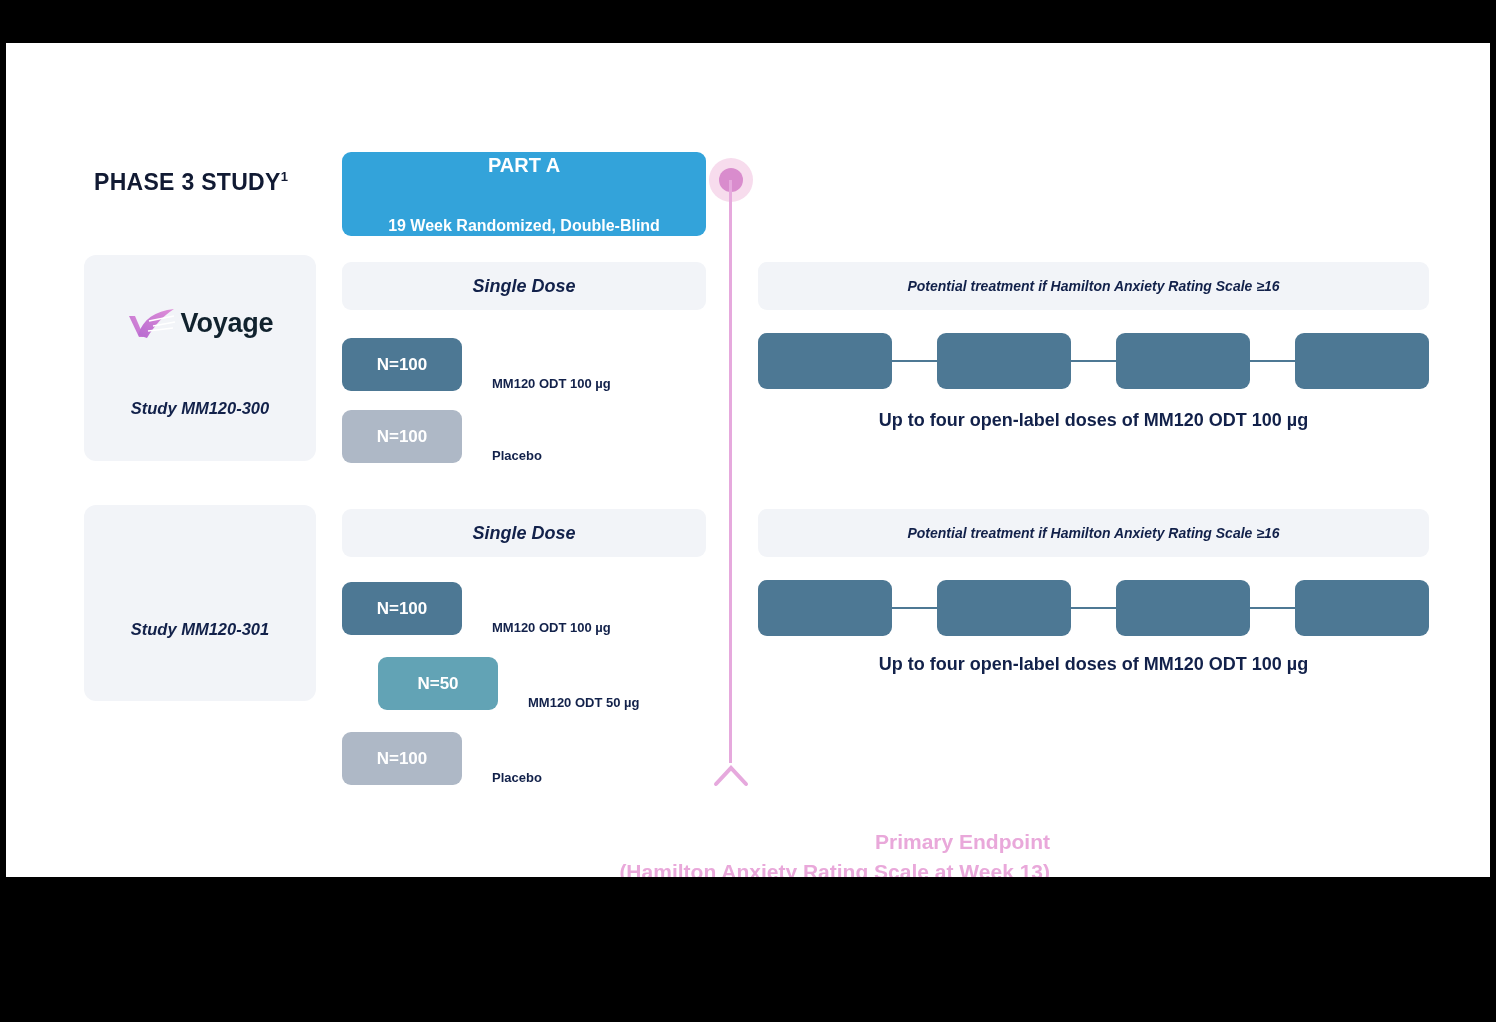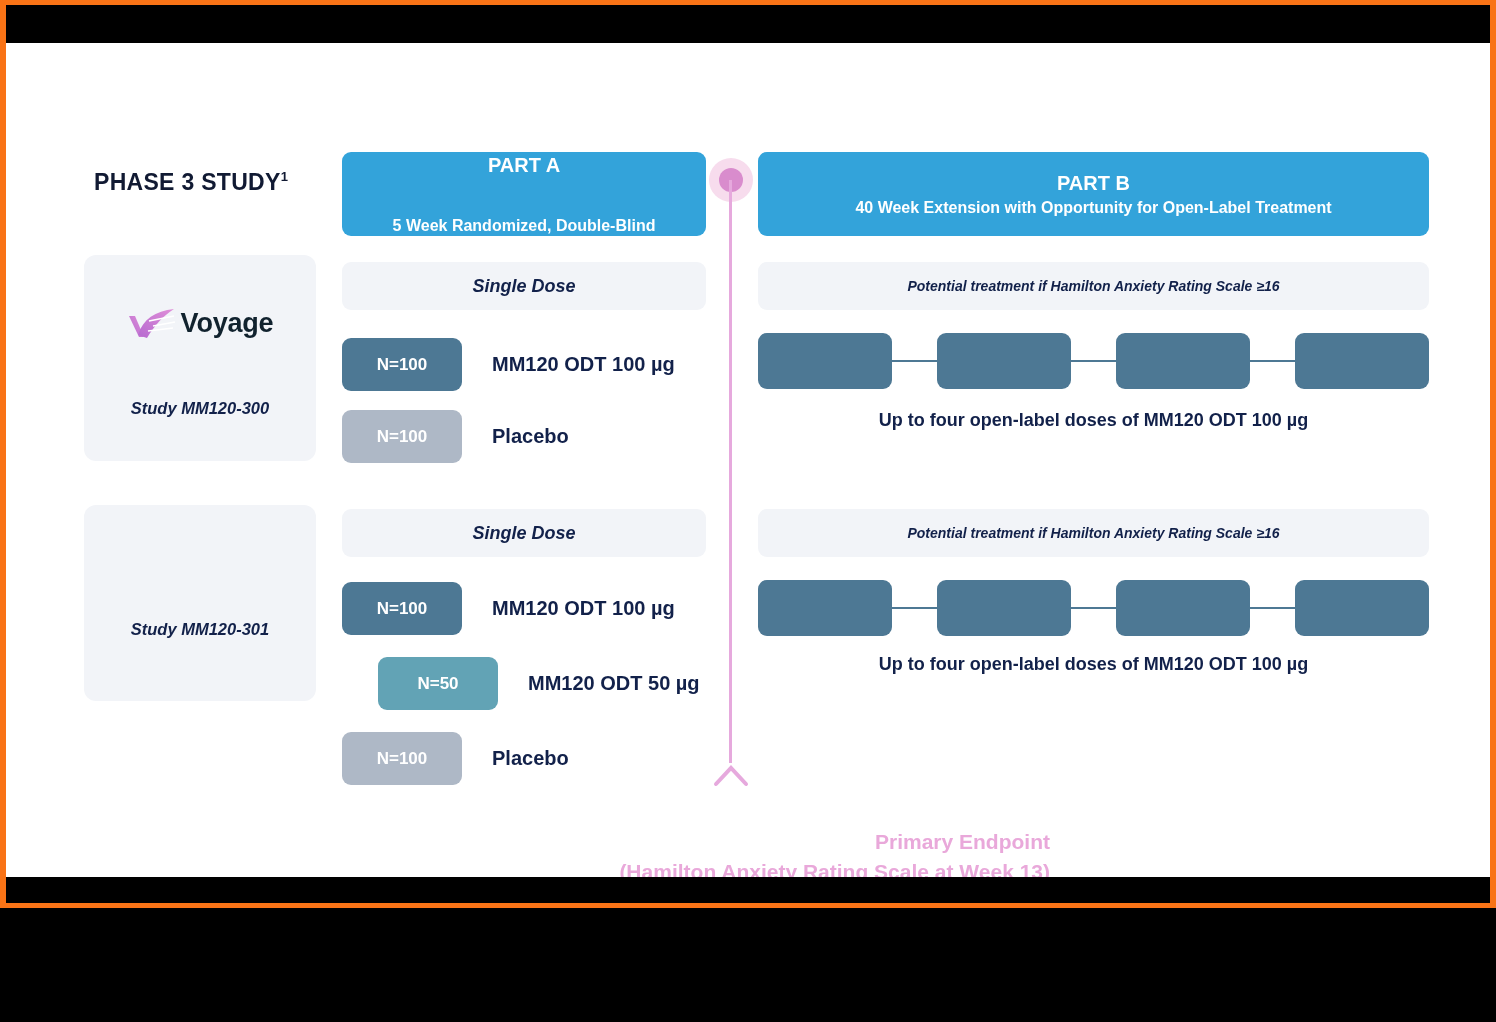--- a/index.html
+++ b/index.html
@@ -2,21 +2,21 @@
 <html><head>
 <meta charset="utf-8">
 <style>
   * { box-sizing: border-box; margin: 0; padding: 0; }
   html, body {
     width: 1496px; height: 1022px;
     background: #ffffff;
     font-family: "Liberation Sans", sans-serif;
     overflow: hidden;
   }
-  #root { position: relative; width: 1496px; height: 1022px; background: #f97316; }
+  #root { position: relative; width: 1496px; height: 1022px; background: #000000; }
 
   
   .bar-top {
     position: absolute; left: 6px; top: 5px; width: 1484px; height: 38px;
     background: #000000;
   }
   .bar-bottom {
     position: absolute; left: 6px; top: 877px; width: 1484px; height: 26px;
     background: #000000;
   }
@@ -78,31 +78,31 @@
     color: #12214a; font-style: italic; font-weight: 700;
   }
   .strip.small { font-size: 18px; }
   .strip.wide  { font-size: 14px; }
   #dose1  { left: 336px; top: 219px; width: 364px; height: 48px; }
   #dose2  { left: 336px; top: 466px; width: 364px; height: 48px; }
   #cond1  { left: 752px; top: 219px; width: 671px; height: 48px; }
   #cond2  { left: 752px; top: 466px; width: 671px; height: 48px; }
 
   
-  .arm { position: absolute; display: flex; align-items: center; }
+  .arm { position: absolute; display: flex; align-items: flex-end; }
   .npill {
     width: 120px; height: 53px; border-radius: 9px;
     display: flex; align-items: center; justify-content: center;
     color: #ffffff; font-size: 17px; font-weight: 700;
   }
   .npill.dose100 { background: #4d7894; }
   .npill.dose50  { background: #62a3b5; }
   .npill.placebo { background: #aeb8c6; }
   .arm-label {
-    margin-left: 30px; font-size: 20px; font-weight: 700; color: #12214a;
+    margin-left: 30px; font-size: 13px; font-weight: 700; color: #12214a;
     white-space: nowrap;
   }
 
   
   .chain { position: absolute; left: 752px; width: 671px; height: 56px; }
   .chain-line {
     position: absolute; left: 0; top: 27px; width: 671px; height: 2px;
     background: #4d7894;
   }
   .chain-box {
@@ -143,27 +143,23 @@
   <div class="bar-top"></div>
 
   <div class="card">
 
     <div class="phase-title">
       <span>PHASE 3 STUDY</span><sup>1</sup>
     </div>
 
     <div class="part-header" id="partA">
       <div class="pname">PART A</div>
-      <div class="psub">5 Week Randomized, Double-Blind</div>
-    </div>
-
-    <div class="part-header" id="partB">
-      <div class="pname">PART B</div>
-      <div class="psub">40 Week Extension with Opportunity for Open-Label Treatment</div>
-    </div>
+      <div class="psub">19 Week Randomized, Double-Blind</div>
+    </div>
+
 
     <div class="study-card" id="studyVoyage">
       <div class="logo-row">
         <svg width="50" height="38" viewBox="0 0 50 38">
           <defs>
             <linearGradient id="vg" x1="0" y1="1" x2="1" y2="0">
               <stop offset="0" stop-color="#b66ad0"></stop>
               <stop offset="1" stop-color="#e08fd8"></stop>
             </linearGradient>
           </defs>

